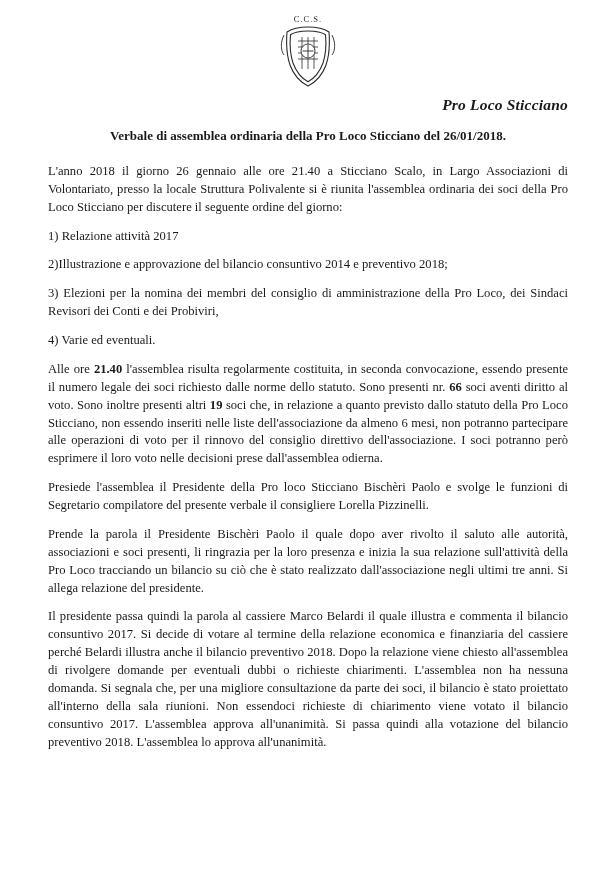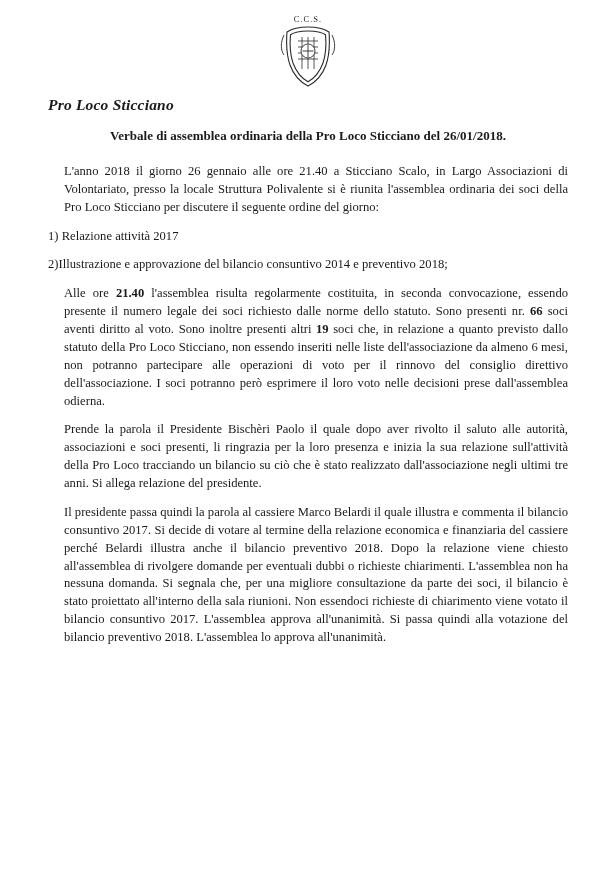--- a/index.html
+++ b/index.html
@@ -43,39 +43,39 @@
     font-size: 8.5px;
     letter-spacing: 1px;
     color: #2a2a2a;
   }
   .crest svg {
     position: absolute;
     top: 7px;
     left: 7px;
   }
   .org-title {
-    text-align: left;
+    text-align: right;
     font-weight: bold;
     font-style: italic;
     font-size: 15.5px;
     letter-spacing: 0.2px;
     margin: 2px 0 14px 0;
   }
   .doc-title {
     text-align: center;
     font-weight: bold;
     font-size: 13px;
     line-height: 1.3;
     margin: 0 0 18px 0;
   }
   p.body {
     text-align: justify;
     font-size: 12.6px;
     line-height: 1.42;
-    margin: 0 0 11px 16px;
+    margin: 0 0 11px 0;
     text-justify: inter-word;
   }
   p.list-item {
     text-align: justify;
     font-size: 12.6px;
     line-height: 1.42;
     margin: 9px 0 11px 0;
   }
   .gap-big { margin-bottom: 15px; }
   .b { font-weight: bold; font-family: Liberation Serif, serif; }
@@ -104,18 +104,21 @@
   </div>
 
   <div class="org-title">Pro Loco Sticciano</div>
 
   <div class="doc-title">Verbale di assemblea ordinaria della Pro Loco Sticciano del 26/01/2018.</div>
 
   <p class="body">L'anno 2018 il giorno 26 gennaio alle ore 21.40 a Sticciano Scalo, in Largo Associazioni di Volontariato, presso la locale Struttura Polivalente si è riunita l'assemblea ordinaria dei soci della Pro Loco Sticciano per discutere il seguente ordine del giorno:</p>
 
   <p class="list-item">1) Relazione attività 2017</p>
   <p class="list-item">2)Illustrazione e approvazione del bilancio consuntivo 2014 e preventivo 2018;</p>
+  <p class="list-item">3) Elezioni per la nomina dei membri del consiglio di amministrazione della Pro Loco, dei Sindaci Revisori dei Conti e dei Probiviri,</p>
+  <p class="list-item gap-big">4) Varie ed eventuali.</p>
 
   <p class="body"><span>Alle ore </span><span class="b">21.40</span><span> l'assemblea risulta regolarmente costituita, in seconda convocazione, essendo presente il numero legale dei soci richiesto dalle norme dello statuto. Sono presenti nr. </span><span class="b">66</span><span> soci aventi diritto al voto. Sono inoltre presenti altri </span><span class="b">19</span><span> soci che, in relazione a quanto previsto dallo statuto della Pro Loco Sticciano, non essendo inseriti nelle liste dell'associazione da almeno 6 mesi, non potranno partecipare alle operazioni di voto per il rinnovo del  consiglio direttivo dell'associazione. I soci potranno però esprimere il loro voto nelle decisioni prese dall'assemblea odierna.</span></p>
+  <p class="body"><span>Presiede l'assemblea il Presidente della Pro loco Sticciano Bischèri Paolo e svolge le funzioni di Segretario compilatore del presente verbale il consigliere Lorella Pizzinelli.</span></p>
   <p class="body"><span>Prende la parola il Presidente Bischèri Paolo il quale dopo aver rivolto il saluto alle autorità, associazioni e soci presenti, li ringrazia per la loro presenza e inizia la sua relazione sull'attività della Pro Loco tracciando un bilancio su ciò che è stato realizzato dall'associazione negli ultimi tre anni. Si allega relazione del presidente.</span></p>
   <p class="body"><span>Il presidente passa quindi la parola al cassiere Marco Belardi il quale illustra e commenta il bilancio consuntivo 2017. Si decide di votare al termine della relazione economica e finanziaria del cassiere perché Belardi illustra anche il bilancio preventivo 2018. Dopo la relazione viene chiesto all'assemblea di rivolgere domande per eventuali dubbi o richieste chiarimenti. L'assemblea non ha nessuna domanda. Si segnala che, per una migliore consultazione da parte dei soci, il bilancio è stato proiettato all'interno della sala riunioni. Non essendoci richieste di chiarimento viene votato il bilancio consuntivo 2017. L'assemblea approva all'unanimità. Si passa quindi alla votazione del bilancio preventivo 2018. L'assemblea lo approva all'unanimità.</span></p>
 
 </div>
 
 </body></html>

